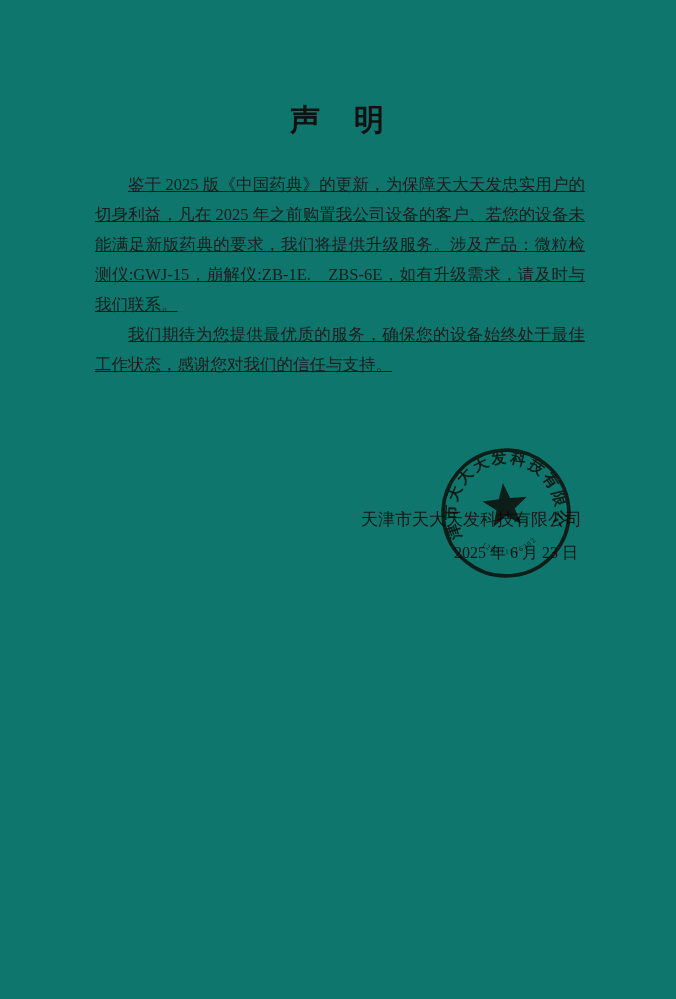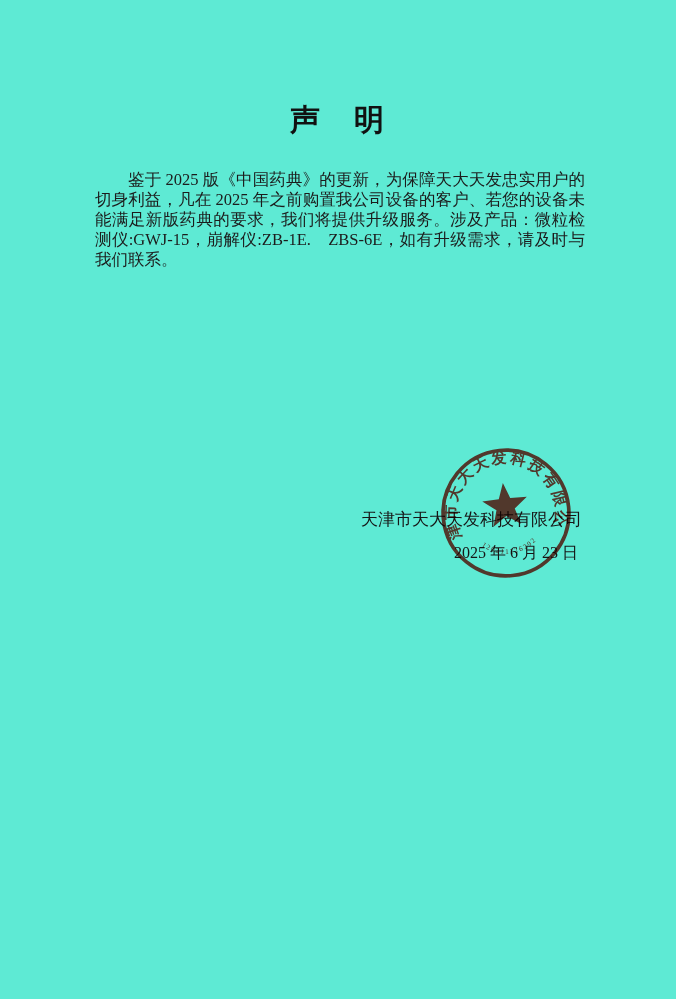--- a/index.html
+++ b/index.html
@@ -1,40 +1,41 @@
 <!DOCTYPE html>
 <html><head>
 <meta charset="utf-8">
 <style>
   html,body{margin:0;padding:0;background:#e9e9e9;}
   .page{
     position:relative;
     width:676px;height:999px;
     margin:0 auto;
-    background:#5eead4;
+    background:#0f766e;
     font-family:"Liberation Serif","DejaVu Serif",serif;
     color:#1c1c1c;
     overflow:hidden;
   }
   .doc-title{
     position:absolute;
     top:100px;left:0;right:0;
     text-align:center;
     font-size:30px;
     font-weight:bold;
     letter-spacing:2px;
     color:#111;
   }
   .doc-body{
     position:absolute;
     top:170px;left:95px;
     width:490px;
     font-size:16.5px;
-    line-height:20px;
+    line-height:30px;
     text-align:justify;
+    text-decoration:underline;
   }
   .doc-body p{
     margin:0;
     text-indent:2em;
   }
   .signature{
     position:absolute;
     top:503px;
     right:94px;
     text-align:right;
@@ -72,20 +73,21 @@
 </style>
 </head>
 <body>
 
 <div class="page">
 
   <div class="doc-title">声　明</div>
 
   <div class="doc-body">
     <p>鉴于 2025 版《中国药典》的更新，为保障天大天发忠实用户的切身利益，凡在 2025 年之前购置我公司设备的客户、若您的设备未能满足新版药典的要求，我们将提供升级服务。涉及产品：微粒检测仪:GWJ-15，崩解仪:ZB-1E.　ZBS-6E，如有升级需求，请及时与我们联系。</p>
+    <p>我们期待为您提供最优质的服务，确保您的设备始终处于最佳工作状态，感谢您对我们的信任与支持。</p>
   </div>
 
   <div class="signature">
     <div class="sig-company">天津市天大天发科技有限公司</div>
     <div class="sig-date">2025 年 6 月 23 日</div>
   </div>
 
   <svg class="seal" viewBox="0 0 133 133" aria-hidden="true">
 
     <circle cx="66.5" cy="66.5" r="61.5" fill="none" stroke="#d8281e" stroke-width="3.6"></circle>

